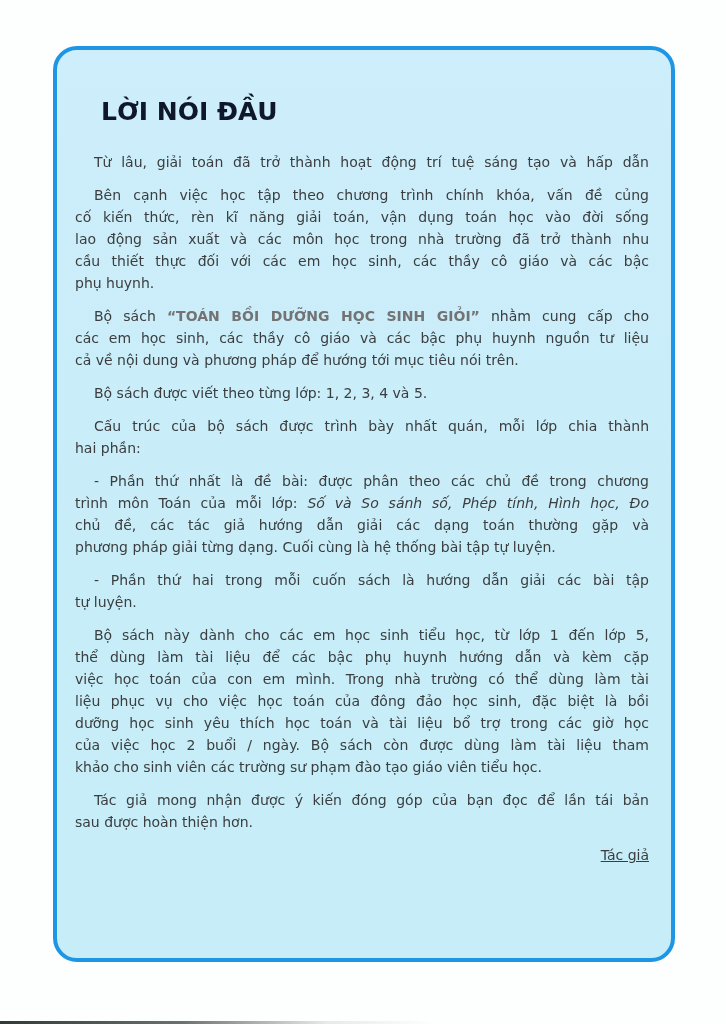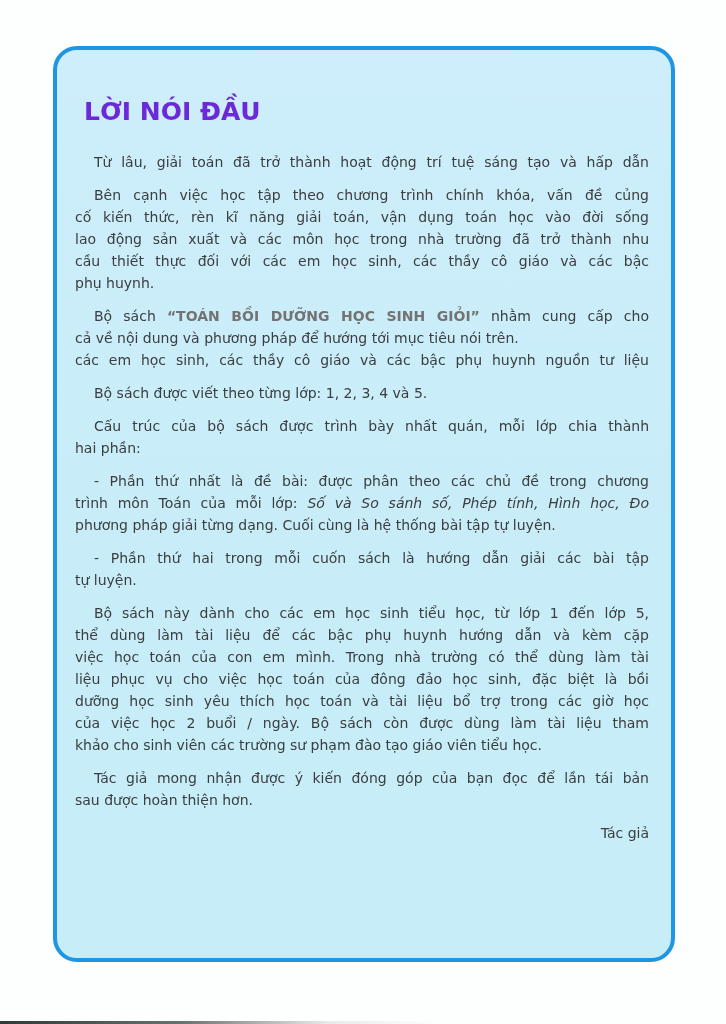--- a/index.html
+++ b/index.html
@@ -11,40 +11,40 @@
   .page-edge {
     position: absolute; left: 0; bottom: 0; width: 726px; height: 3px;
     background: linear-gradient(90deg, #2f3a36 0%, #6b716e 25%, #e8eaea 45%, #fdfefe 60%);
   }
   .frame {
     position: absolute; left: 53px; top: 46px; width: 614px; height: 908px;
     border: 4px solid #1f96e4; border-radius: 24px;
     background: linear-gradient(180deg, #cdeefa 0%, #c8edf9 50%, #c6edf8 100%);
   }
   .heading {
-    position: absolute; left: 84px; top: 96px;
+    position: absolute; left: 101px; top: 96px;
     font-family: "DejaVu Sans", sans-serif; font-weight: bold;
-    font-size: 25px; letter-spacing: 0px; color: #6d28d9;
+    font-size: 25px; letter-spacing: 0px; color: #0f172a;
     white-space: nowrap; line-height: 32px;
   }
   .body-text {
     position: absolute; left: 75px; top: 151px; width: 574px;
     color: #3b3d3e; font-size: 14px; line-height: 22px;
   }
   .para { margin: 0 0 11px 0; }
   .line {
     display: block; height: 22px; white-space: nowrap;
     text-align: justify; text-align-last: justify;
   }
   .line.last { text-align-last: left; }
   .line.indent { padding-left: 19px; }
   .em { font-style: italic; margin-top: 16px; }
   .accent { color: #737373; font-weight: bold; }
   .signature {
-    display: block; text-align: right; height: 22px; margin-top: 0;
+    display: block; text-align: right; height: 22px; margin-top: 0; text-decoration: underline;
   }
 </style>
 </head>
 <body>
 
 <div class="frame"></div>
 
 <h1 class="heading" style="margin:0;">LỜI NÓI ĐẦU</h1>
 
 <div class="body-text">
@@ -56,36 +56,37 @@
   <div class="para">
     <span class="line indent">Bên cạnh việc học tập theo chương trình chính khóa, vấn đề củng</span>
     <span class="line">cố kiến thức, rèn kĩ năng giải toán, vận dụng toán học vào đời sống</span>
     <span class="line">lao động sản xuất và các môn học trong nhà trường đã trở thành nhu</span>
     <span class="line">cầu thiết thực đối với các em học sinh, các thầy cô giáo và các bậc</span>
     <span class="line last">phụ huynh.</span>
   </div>
 
   <div class="para">
     <span class="line indent"><span>Bộ sách </span><span class="accent">“TOÁN BỒI DƯỠNG HỌC SINH GIỎI”</span><span> nhằm cung cấp cho</span></span>
+    <span class="line">các em học sinh, các thầy cô giáo và các bậc phụ huynh nguồn tư liệu</span>
     <span class="line last">cả về nội dung và phương pháp để hướng tới mục tiêu nói trên.</span>
-    <span class="line">các em học sinh, các thầy cô giáo và các bậc phụ huynh nguồn tư liệu</span>
   </div>
 
   <div class="para">
     <span class="line indent last">Bộ sách được viết theo từng lớp: 1, 2, 3, 4 và 5.</span>
   </div>
 
   <div class="para">
     <span class="line indent">Cấu trúc của bộ sách được trình bày nhất quán, mỗi lớp chia thành</span>
     <span class="line last">hai phần:</span>
   </div>
 
   <div class="para">
     <span class="line indent">- Phần thứ nhất là đề bài: được phân theo các chủ đề trong chương</span>
     <span class="line"><span>trình môn Toán của mỗi lớp: </span><span class="em">Số và So sánh số, Phép tính, Hình học, Đo</span></span>
+    <span class="line">chủ đề, các tác giả hướng dẫn giải các dạng toán thường gặp và</span>
     <span class="line last">phương pháp giải từng dạng. Cuối cùng là hệ thống bài tập tự luyện.</span>
   </div>
 
   <div class="para">
     <span class="line indent">- Phần thứ hai trong mỗi cuốn sách là hướng dẫn giải các bài tập</span>
     <span class="line last">tự luyện.</span>
   </div>
 
   <div class="para">
     <span class="line indent">Bộ sách này dành cho các em học sinh tiểu học, từ lớp 1 đến lớp 5,</span>

